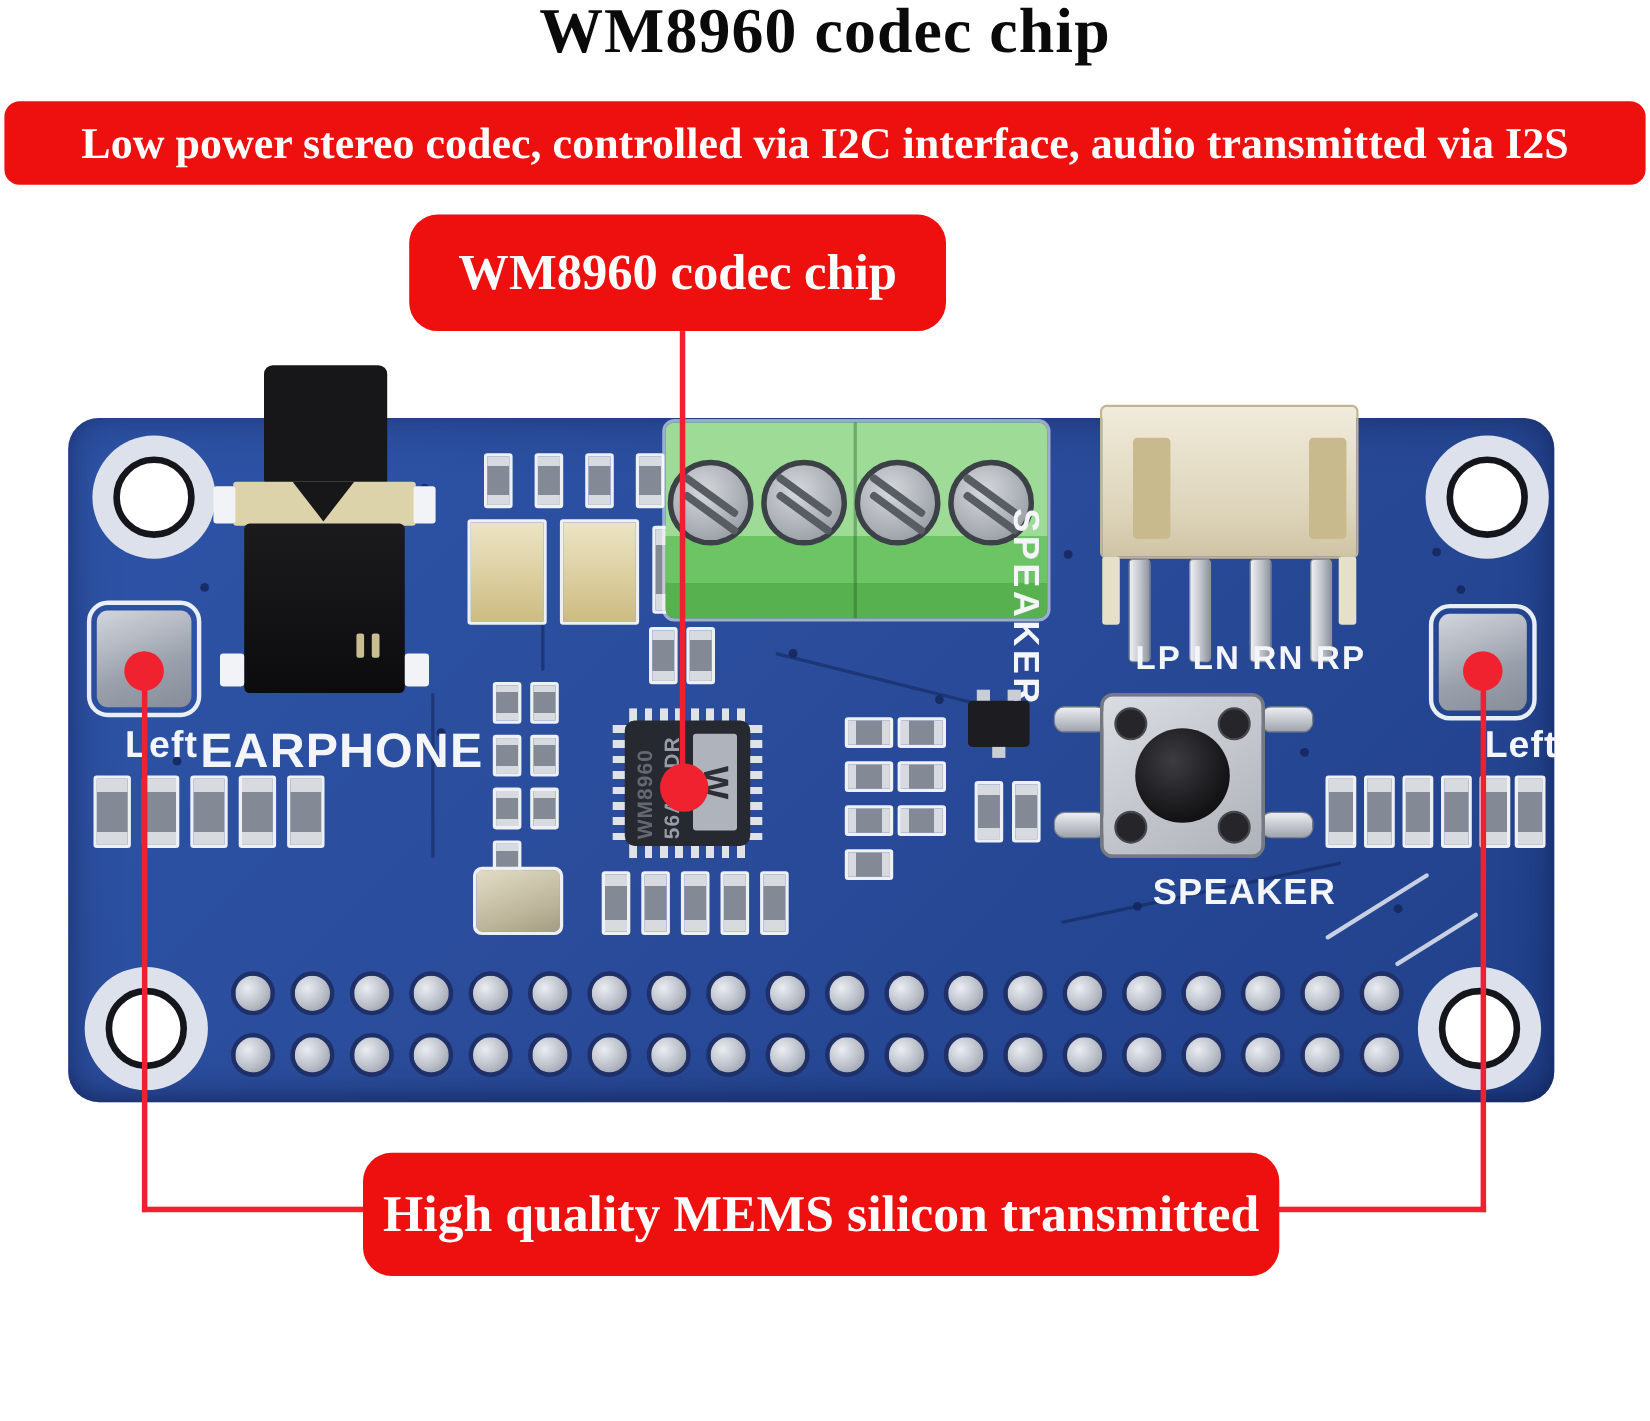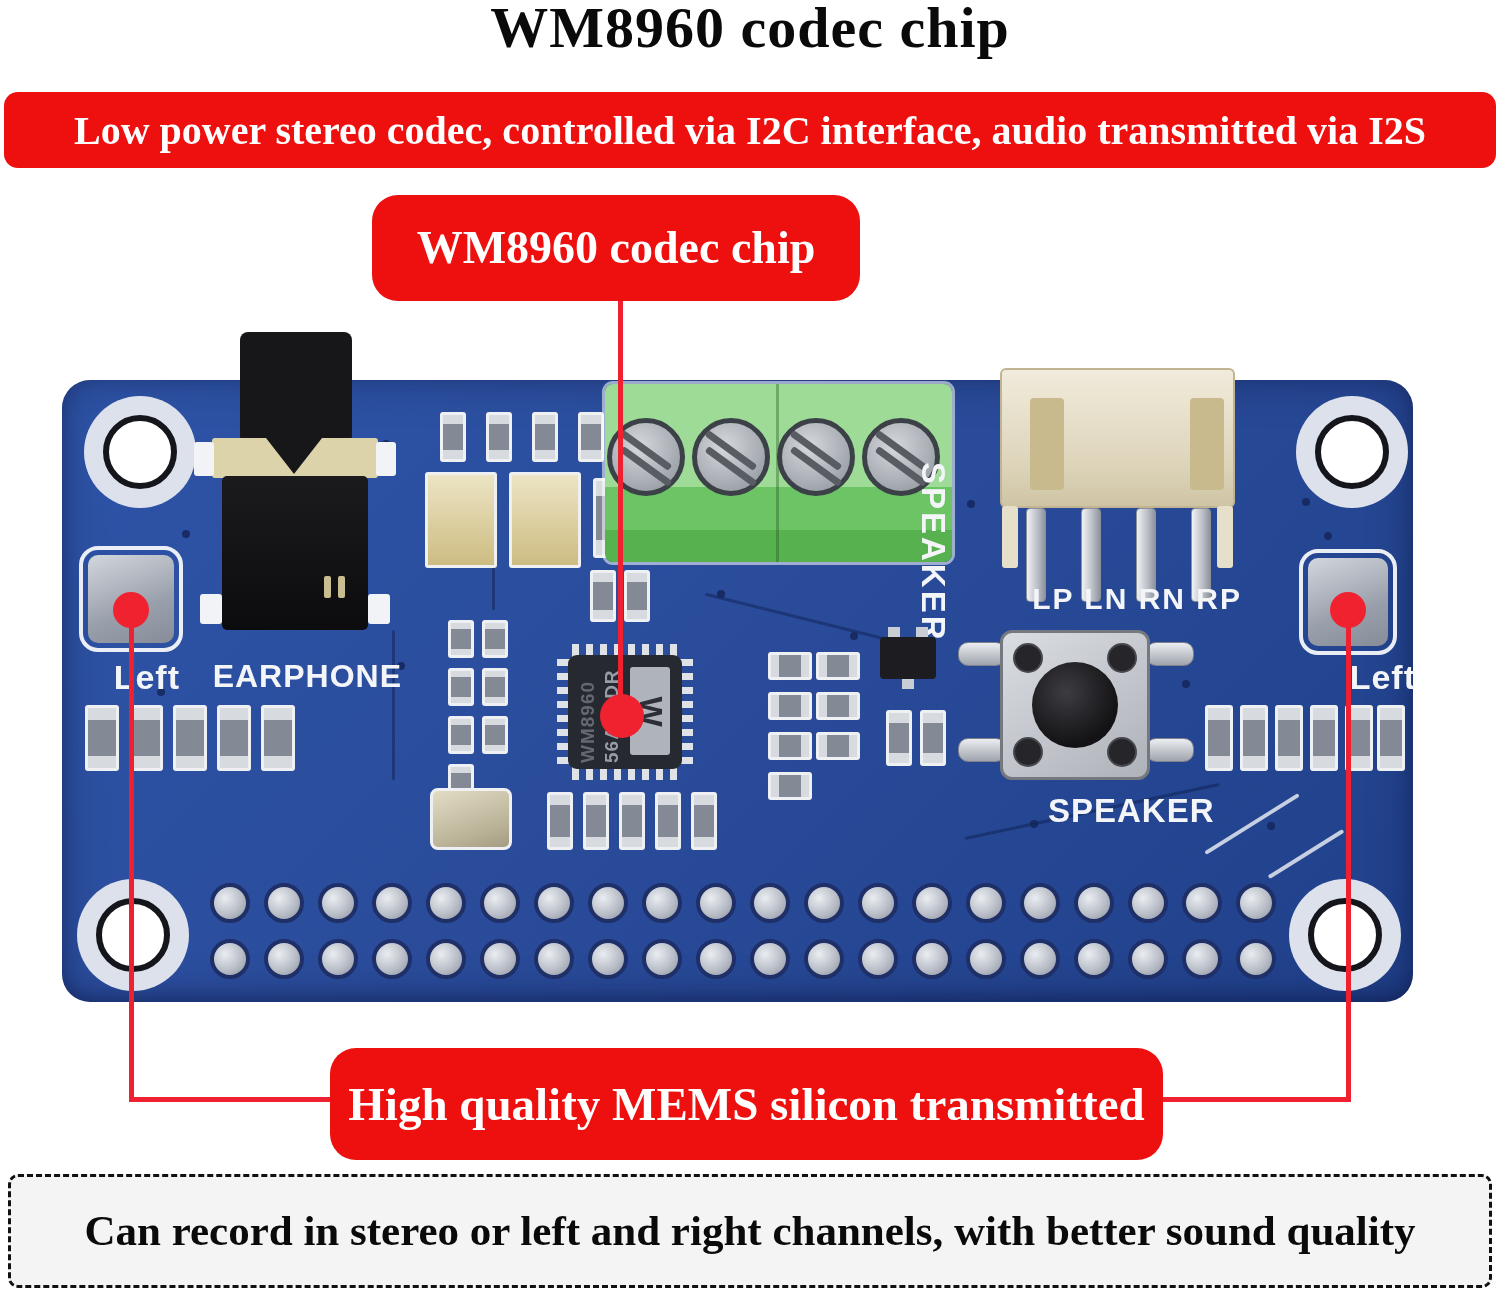--- a/index.html
+++ b/index.html
@@ -147,21 +147,21 @@
       <div class="jack-barrel"></div>
       <div class="jack-plate"></div>
       <div class="jack-notch"></div>
       <div class="pad" style="left:132px;top:62px;width:20px;height:34px;"></div>
       <div class="pad" style="left:314px;top:62px;width:20px;height:34px;"></div>
       <div class="jack-body"></div>
       <div class="jack-mark"></div>
       <div class="pad" style="left:138px;top:214px;width:22px;height:30px;"></div>
       <div class="pad" style="left:306px;top:214px;width:22px;height:30px;"></div>
     </div>
-    <div class="lbl" style="left:120px;top:278px;width:220px;font-size:32px;">EARPHONE</div>
+    <div class="lbl" style="left:120px;top:278px;width:220px;font-size:44px;">EARPHONE</div>
 
     <div class="part r-v" style="left:378px;top:32px;width:26px;height:50px;"></div>
     <div class="part r-v" style="left:424px;top:32px;width:26px;height:50px;"></div>
     <div class="part r-v" style="left:470px;top:32px;width:26px;height:50px;"></div>
     <div class="part r-v" style="left:516px;top:32px;width:26px;height:50px;"></div>
     <div class="part cap" style="left:363px;top:92px;width:72px;height:96px;"></div>
     <div class="part cap" style="left:447px;top:92px;width:72px;height:96px;"></div>
     <div class="part r-v" style="left:531px;top:98px;width:24px;height:80px;"></div>
     <div class="part r-v" style="left:563px;top:98px;width:24px;height:80px;"></div>
     <div class="part r-v" style="left:528px;top:190px;width:26px;height:52px;"></div>
@@ -318,15 +318,14 @@
 
   <div class="rline" style="left:129px;top:610px;width:5px;height:492px;"></div>
   <div class="rline" style="left:129px;top:1097px;width:205px;height:5px;"></div>
   <div class="rdot" style="left:113px;top:592px;width:36px;height:36px;"></div>
 
   <div class="rline" style="left:1346px;top:610px;width:5px;height:492px;"></div>
   <div class="rline" style="left:1159px;top:1097px;width:192px;height:5px;"></div>
   <div class="rdot" style="left:1330px;top:592px;width:36px;height:36px;"></div>
 
   <div class="callout callout-mic">High quality MEMS silicon transmitted</div>
-  <div class="note">Can record in stereo or left and right channels, with better sound quality</div>
 
 </div>
 
 </body></html>

